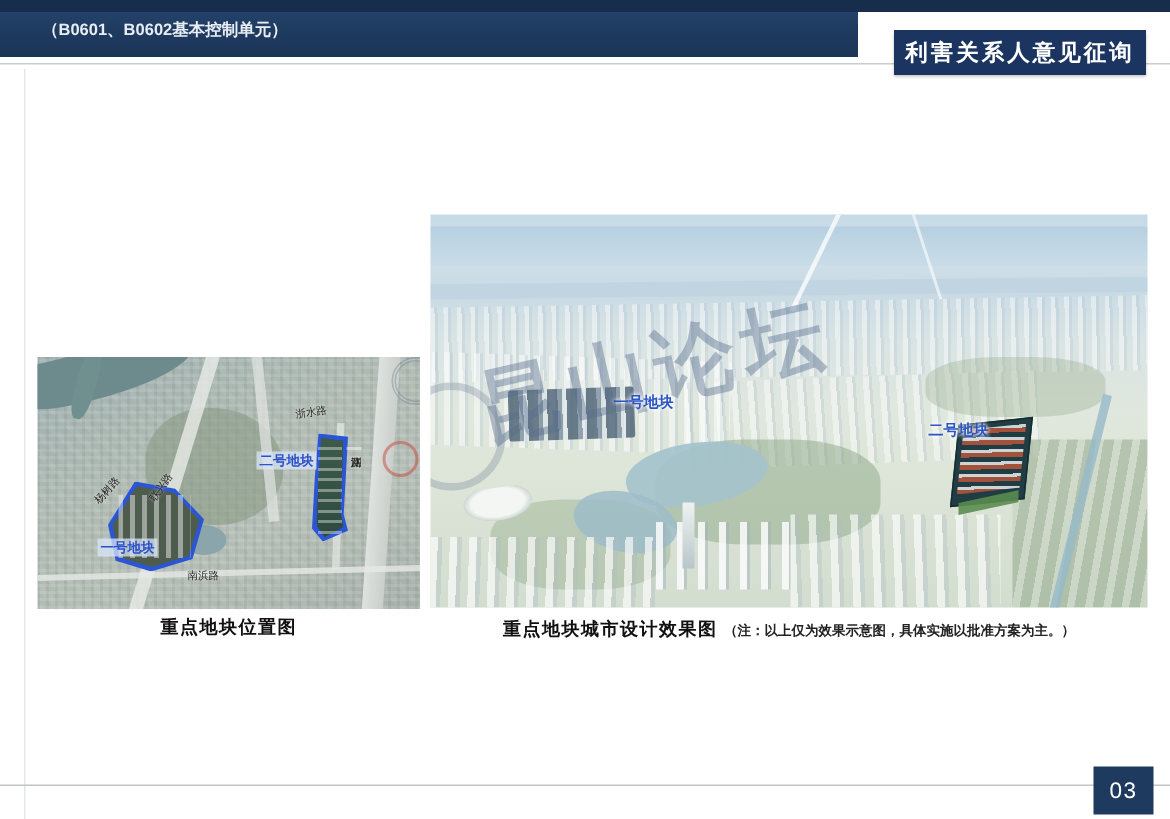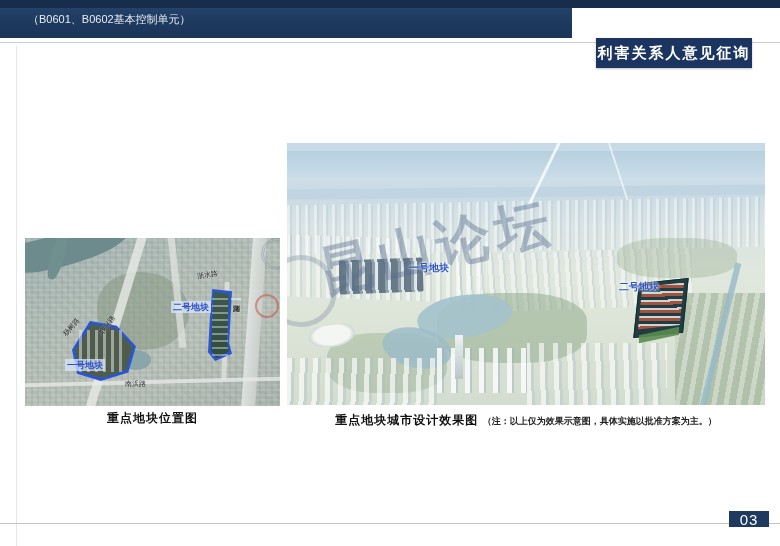--- a/index.html
+++ b/index.html
@@ -7,23 +7,23 @@
   body { font-family:"Liberation Sans","DejaVu Sans",sans-serif; }
   .slide { position:relative; width:780px; height:546px; background:#ffffff; overflow:hidden; }
   .abs { position:absolute; }
 
   
   .header-bar { left:0; top:0; width:572px; height:38px;
     background:linear-gradient(180deg,#274770 0%,#1e3a5f 55%,#1b3558 100%);
     display:flex; align-items:center; padding-left:26px; }
   .header-strip { left:0; top:0; width:780px; height:8px; background:#162d4c; }
   .header-title { color:#ffffff; font-weight:bold; font-size:15px; letter-spacing:.5px; white-space:nowrap; }
-  .header-subtitle { color:#e8edf5; font-weight:normal; font-size:11px; margin-left:2px; white-space:nowrap; }
+  .header-subtitle { color:#e8edf5; font-weight:bold; font-size:11px; margin-left:2px; white-space:nowrap; }
   .header-rule { left:0; top:42px; width:780px; height:1px; background:#c7ccd1; }
-  .badge-box { left:596px; top:38px; width:156px; height:30px; background:#1b3560;
+  .badge-box { left:596px; top:20px; width:168px; height:30px; background:#1b3560;
     display:flex; align-items:center; justify-content:center; box-shadow:0 1px 2px rgba(0,0,0,.25); }
   .badge-text { color:#ffffff; font-weight:bold; font-size:15px; letter-spacing:2px; white-space:nowrap; }
 
   .frame-vline { left:16px; top:46px; width:1px; height:500px; background:#e3e7ea; }
 
   .section-heading { left:34px; top:64px; font-size:13px; font-weight:bold; color:#111111; letter-spacing:1px; }
 
   
   .loc-map { left:25px; top:238px; width:255px; height:168px; overflow:hidden;
     background:linear-gradient(155deg,#9eb0b0 0%,#adb9b2 35%,#b4bdb5 65%,#a6b0aa 100%); }
@@ -118,21 +118,21 @@
   .rd-label-p2 { left:332px; top:137px; }
 
   
   .caption-left { left:25px; top:410px; width:255px; text-align:center; font-size:12px; font-weight:bold; color:#111; letter-spacing:1px; }
   .caption-right { left:287px; top:410px; width:478px; text-align:center; color:#111; white-space:nowrap; }
   .caption-right-main { font-size:12px; font-weight:bold; letter-spacing:1px; }
   .caption-right-note { font-size:9px; font-weight:bold; color:#222; }
 
   
   .footer-rule { left:0; top:523px; width:780px; height:1px; background:#c0c5ca; }
-  .page-box { left:729px; top:511px; width:40px; height:16px; background:#1e3a5f;
+  .page-box { left:729px; top:511px; width:40px; height:32px; background:#1e3a5f;
     display:flex; align-items:center; justify-content:center; }
   .page-num { color:#ffffff; font-size:15px; letter-spacing:1px; }
 </style>
 </head>
 <body>
 
 <div class="slide">
 
   <div class="abs header-bar">
     <span class="header-subtitle">（B0601、B0602基本控制单元）</span>

